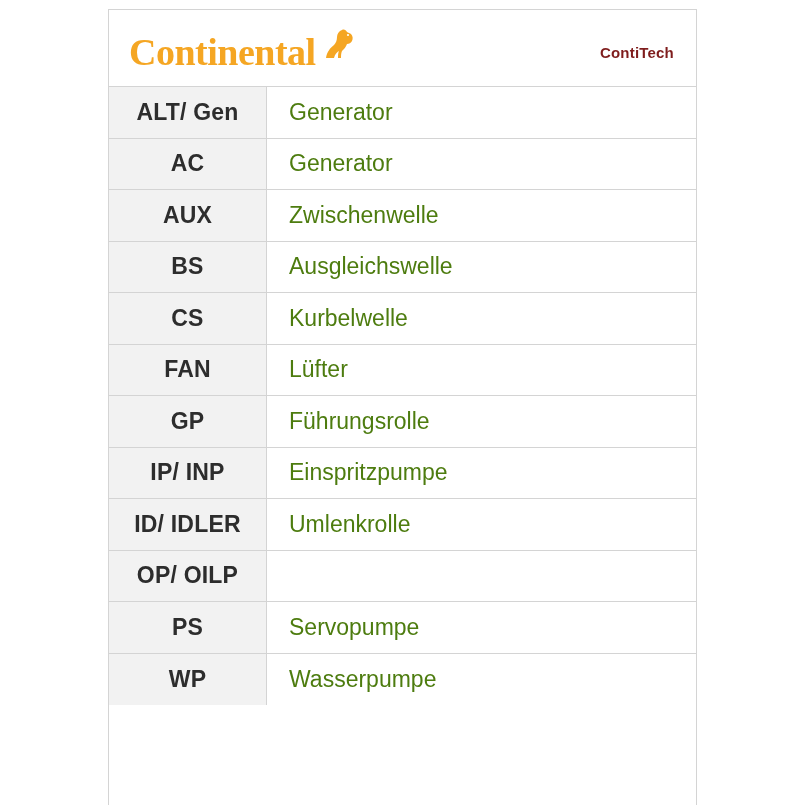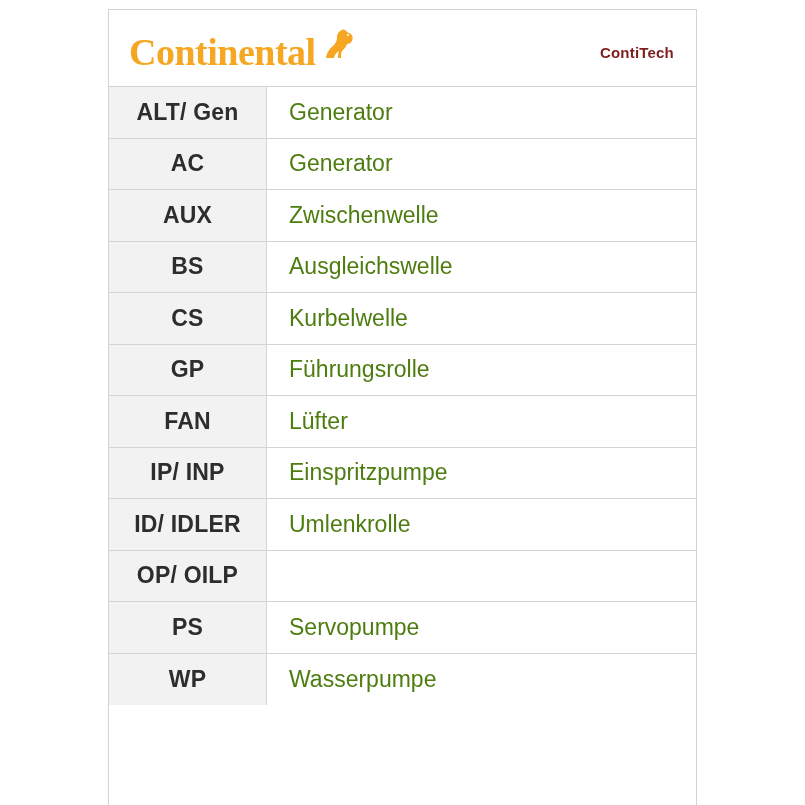--- a/index.html
+++ b/index.html
@@ -144,26 +144,26 @@
       </div>
       <div class="row">
         <div class="cell-code">BS</div>
         <div class="cell-desc">Ausgleichswelle</div>
       </div>
       <div class="row">
         <div class="cell-code">CS</div>
         <div class="cell-desc">Kurbelwelle</div>
       </div>
       <div class="row">
+        <div class="cell-code">FAN</div>
+        <div class="cell-desc">Lüfter</div>
+      </div>
+      <div class="row">
         <div class="cell-code">GP</div>
         <div class="cell-desc">Führungsrolle</div>
-      </div>
-      <div class="row">
-        <div class="cell-code">FAN</div>
-        <div class="cell-desc">Lüfter</div>
       </div>
       <div class="row">
         <div class="cell-code">IP/ INP</div>
         <div class="cell-desc">Einspritzpumpe</div>
       </div>
       <div class="row">
         <div class="cell-code">ID/ IDLER</div>
         <div class="cell-desc">Umlenkrolle</div>
       </div>
       <div class="row">

